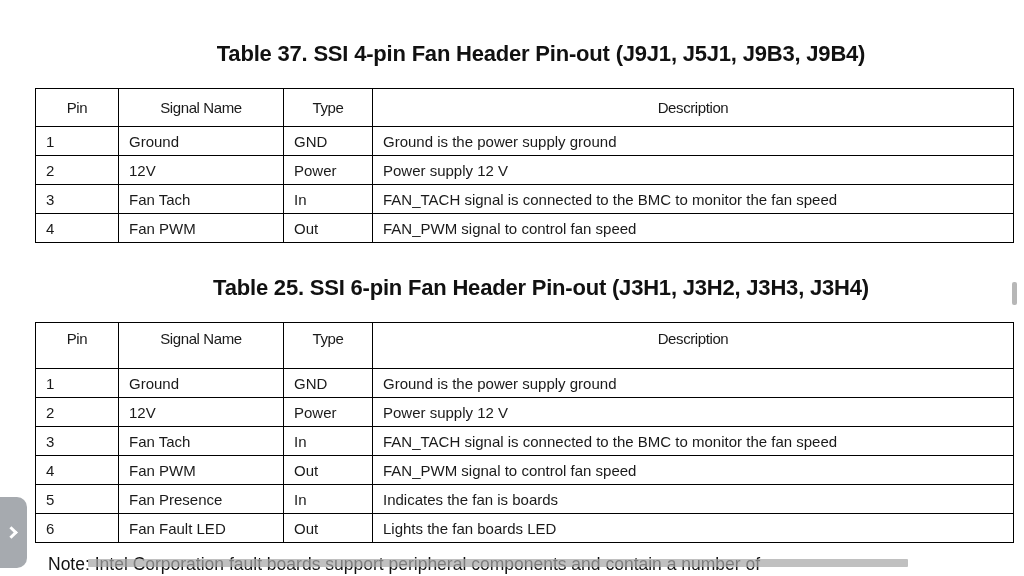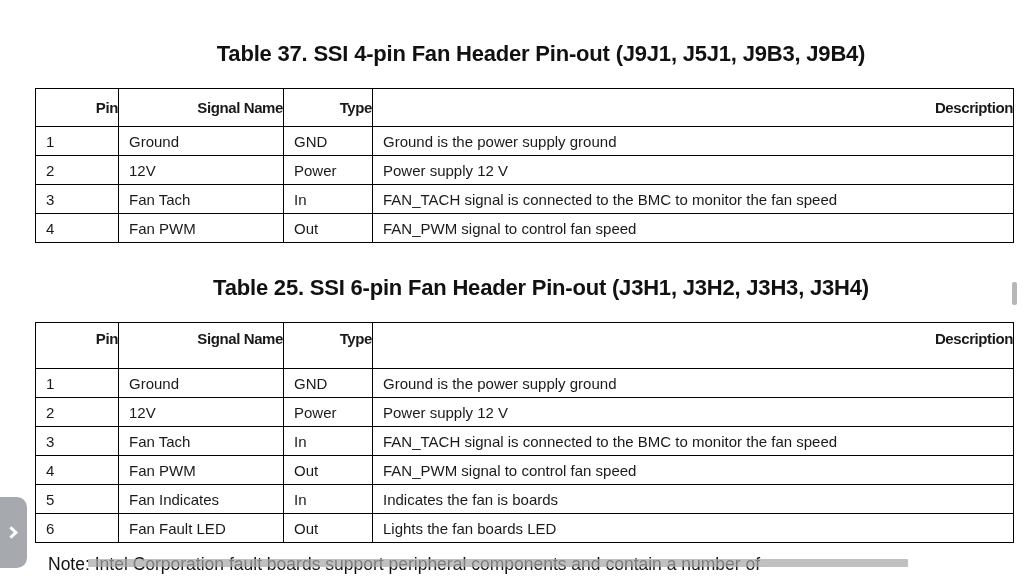--- a/index.html
+++ b/index.html
@@ -36,22 +36,22 @@
   #table-38 { top: 322px; }
 
   table.pinout th, table.pinout td {
     border: 1.5px solid #000;
     font-size: 15px;
     color: #1a1a1a;
     overflow: hidden;
     white-space: nowrap;
   }
   table.pinout th {
-    font-weight: bold;
-    text-align: right;
+    font-weight: normal;
+    text-align: center;
     letter-spacing: -0.4px;
     vertical-align: middle;
   }
   #table-37 thead tr { height: 38px; }
   #table-38 thead tr { height: 46px; }
   #table-38 thead th { vertical-align: top; padding-top: 7px; }
   table.pinout tbody tr { height: 29px; }
   table.pinout td { padding: 0 0 0 10px; text-align: left; vertical-align: middle; }
 
   col.c-pin  { width: 83px; }
@@ -194,21 +194,21 @@
       <td>FAN_TACH signal is connected to the BMC to monitor the fan speed</td>
     </tr>
     <tr>
       <td>4</td>
       <td>Fan PWM</td>
       <td>Out</td>
       <td>FAN_PWM signal to control fan speed</td>
     </tr>
     <tr>
       <td>5</td>
-      <td>Fan Indicates</td>
+      <td>Fan Presence</td>
       <td>In</td>
       <td>Indicates the fan is boards</td>
     </tr>
     <tr>
       <td>6</td>
       <td>Fan Fault LED</td>
       <td>Out</td>
       <td>Lights the fan boards LED</td>
     </tr>
   </tbody>

